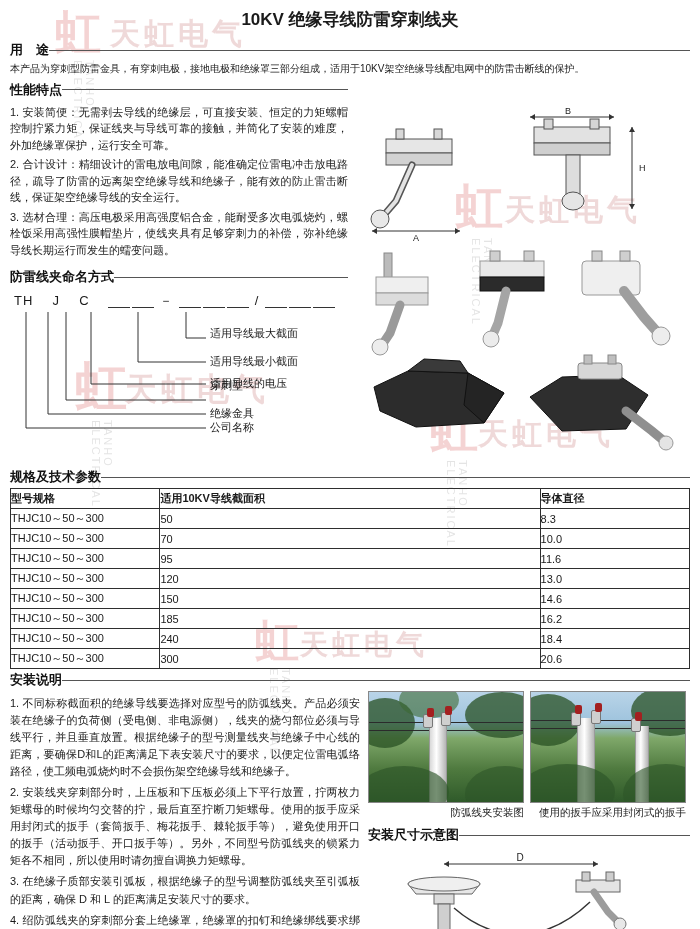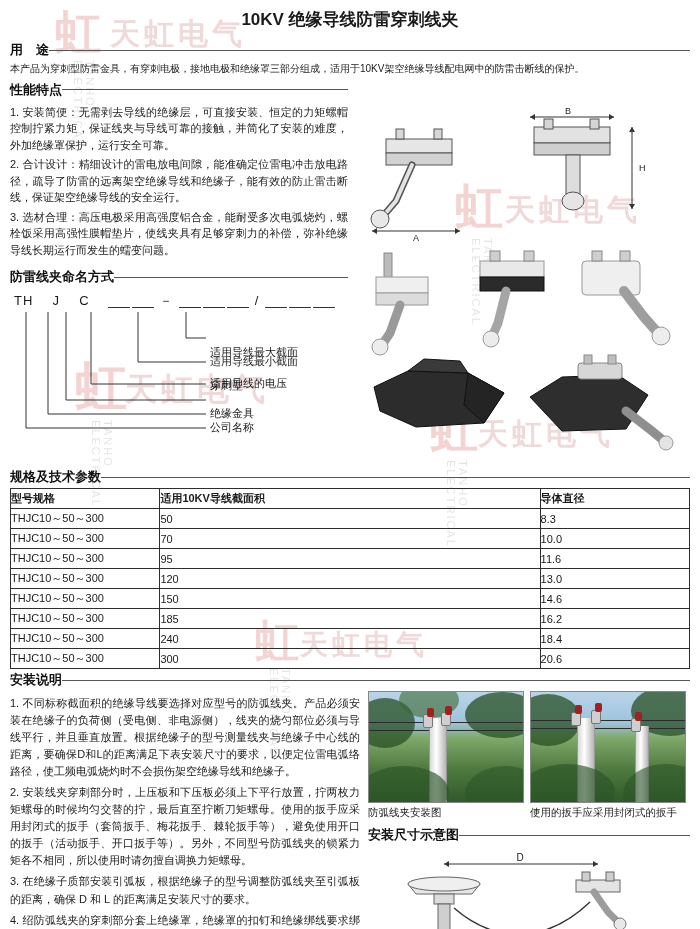--- a/index.html
+++ b/index.html
@@ -109,21 +109,21 @@
     position:absolute; width:10px; height:14px; background:#cfcfcf;
     border:1px solid #777; border-radius:2px;
   }
   .photo .red {
     position:absolute; width:7px; height:9px; background:#a32020; border-radius:2px;
   }
   .photo .foliage {
     position:absolute; border-radius:50%; background:rgba(40,80,35,.75);
   }
   .cap-row { display:flex; gap:6px; margin-top:3px; }
-  .cap { width:156px; text-align:left; font-size:10.5px; }
+  .cap { width:156px; text-align:right; font-size:10.5px; }
 
   
   .sketch { margin-top:6px; position:relative; height:120px; }
   .sketch svg { position:absolute; left:0; top:0; }
 
   
   .prod { position:absolute; }
   .prod svg { display:block; }
 </style>
 </head>
@@ -196,21 +196,21 @@
         <div class="tree">
           <svg width="340" height="140">
 
             <polyline points="10,2 10,118 190,118" fill="none" stroke="#333" stroke-width="1"></polyline>
             <polyline points="32,2 32,104 190,104" fill="none" stroke="#333" stroke-width="1"></polyline>
             <polyline points="50,2 50,90 190,90" fill="none" stroke="#333" stroke-width="1"></polyline>
             <polyline points="75,2 75,74 190,74" fill="none" stroke="#333" stroke-width="1"></polyline>
             <polyline points="122,2 122,52 190,52" fill="none" stroke="#333" stroke-width="1"></polyline>
             <polyline points="170,2 170,28 190,28" fill="none" stroke="#333" stroke-width="1"></polyline>
           </svg>
-          <div class="lbl" style="left:194px; top:35px;text-align:center;">适用导线最大截面</div>
+          <div class="lbl" style="left:194px; top:16px;text-align:center;">适用导线最大截面</div>
           <div class="lbl" style="left:194px; top:44px;">适用导线最小截面</div>
           <div class="lbl" style="left:194px; top:66px;">适用导线的电压</div>
           <div class="lbl" style="left:194px; top:68px;">穿刺型</div>
           <div class="lbl" style="left:194px; top:96px;">绝缘金具</div>
           <div class="lbl" style="left:194px; top:110px;">公司名称</div>
         </div>
       </div>
     </div>
 
     <div class="img-col">

